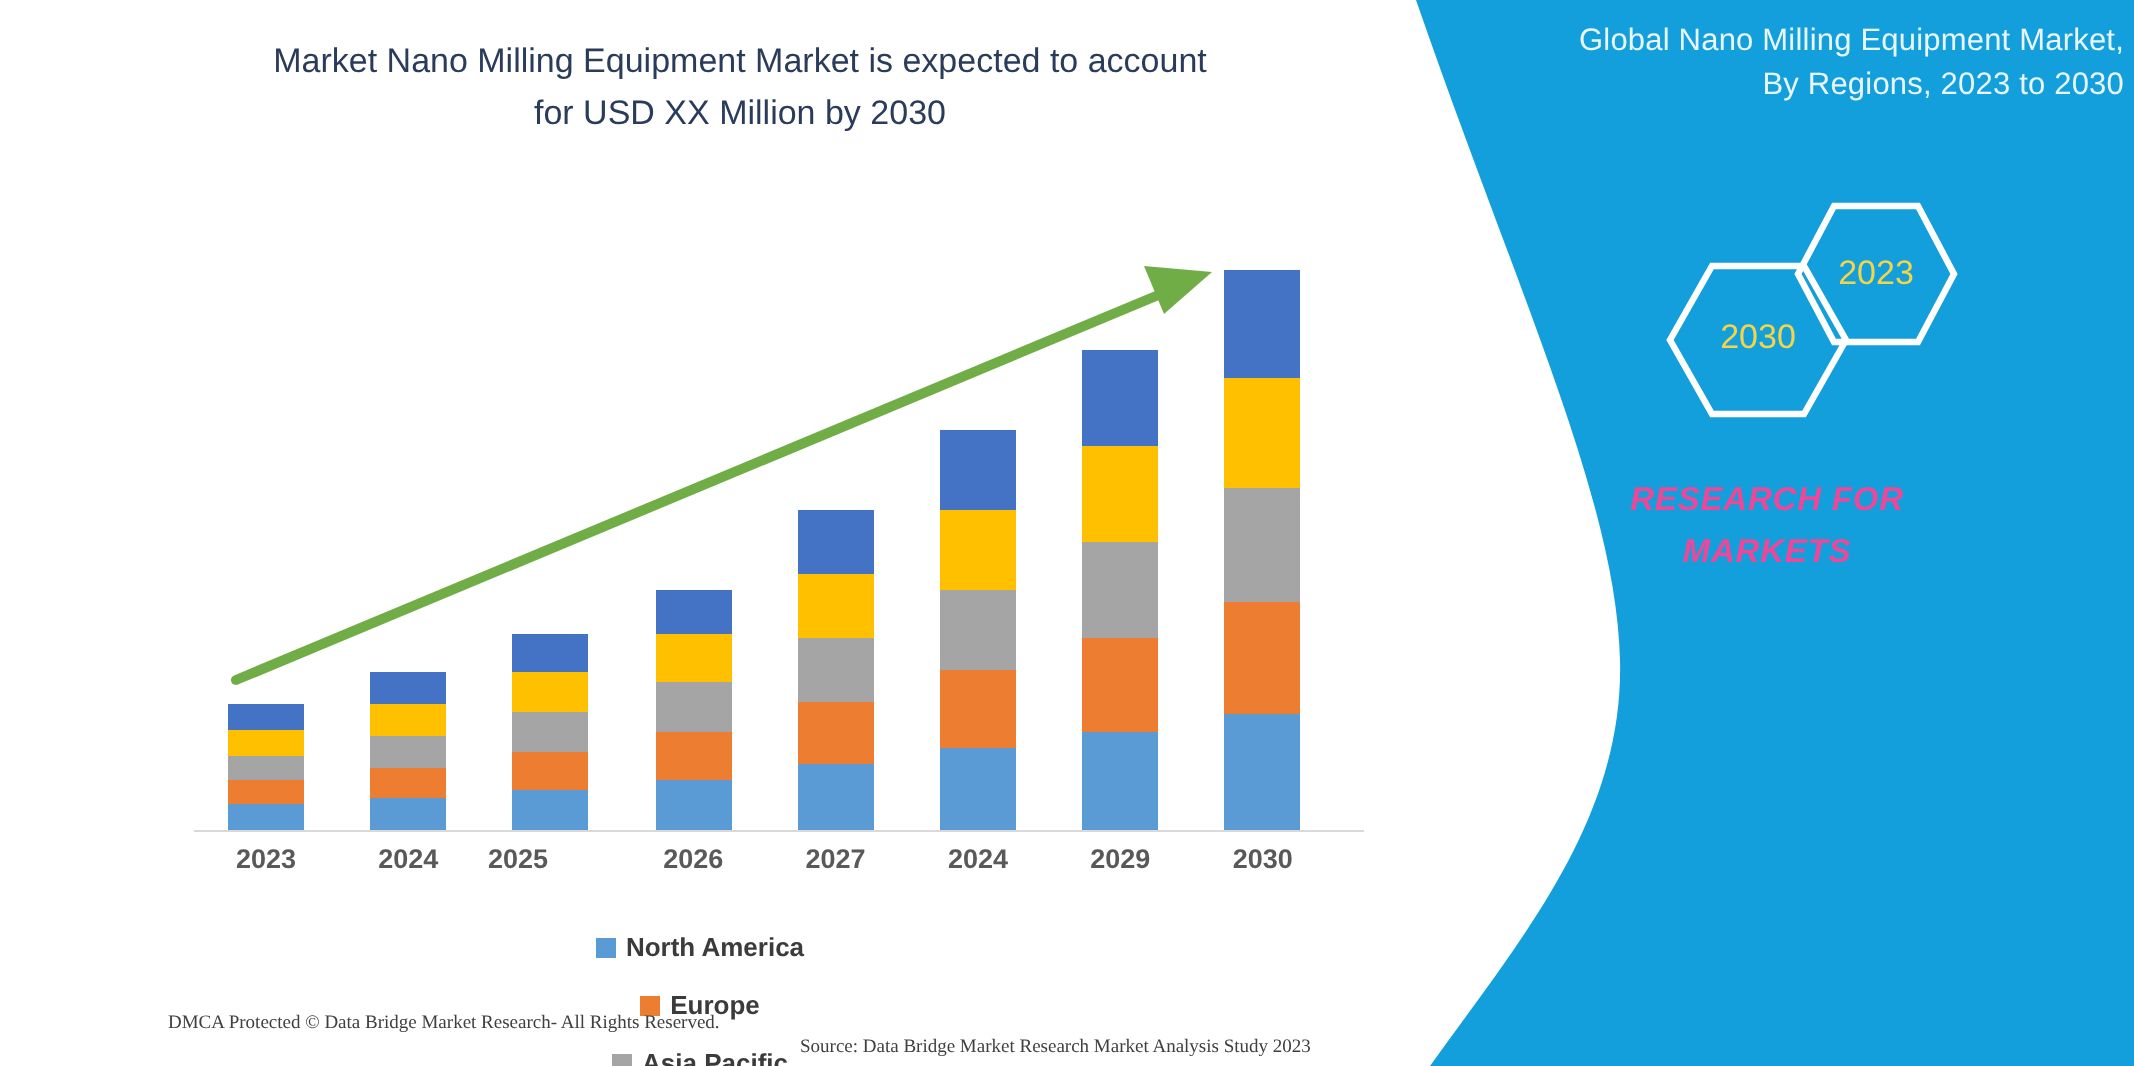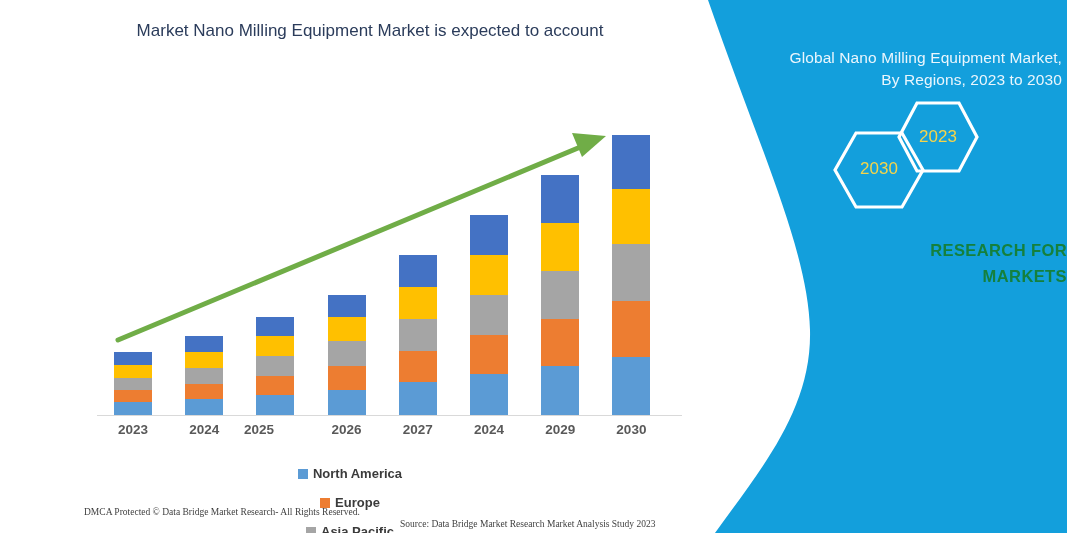--- a/index.html
+++ b/index.html
@@ -20,33 +20,33 @@
     position: absolute; left: 700px; top: 0; width: 367px; height: 533px;
   }
   .panel-title {
     position: absolute; left: 10px; top: 10px; width: 352px;
     text-align: right;
     color: #eaf6fd;
     font-size: 15.5px;
     line-height: 1.45;
     font-family: "Liberation Sans", sans-serif;
     letter-spacing: .1px;
-    margin-top: 37px;
   }
   .hexgroup { position: absolute; left: 120px; top: 100px; width: 200px; height: 120px; }
   .hex { position: absolute; }
   .hex-label {
     position: absolute; width: 100%; text-align: center;
     color: #f5d44a; font-size: 17px; font-family: "Liberation Sans", sans-serif;
   }
   .brand {
     position: absolute; left: 0; top: 238px; width: 367px;
-    text-align: right; color: #15803d;
+    text-align: center; color: #ec4899;
     font-size: 16.5px; font-weight: bold; line-height: 1.55;
     letter-spacing: .4px;
+    font-style: italic;
   }
 
   
   .chart-title {
     position: absolute; left: 60px; top: 18px; width: 620px;
     text-align: center; color: #2b3c5b;
     font-size: 17px; line-height: 1.5;
     font-family: "Liberation Sans", sans-serif;
   }
   .plot { position: absolute; left: 0; top: 0; width: 700px; height: 460px; }
@@ -125,20 +125,21 @@
     </div>
 
     <div class="brand">
       <span>RESEARCH FOR</span><br>
       <span>MARKETS</span>
     </div>
   </div>
 
   <div class="chart-title">
     <span>Market Nano Milling Equipment Market is expected to account</span><br>
+    <span>for USD XX Million by 2030</span>
   </div>
 
   <div class="plot">
     <div id="bars" style="position:absolute; left:0; top:0; width:700px; height:415px;">
         <div class="bar" style="left: 114px; height: 63px; top: 352px; bottom: auto;">
           <div class="seg" style="background: rgb(91, 155, 213); height: 20.6349%;"></div>
           <div class="seg" style="background: rgb(237, 125, 49); height: 19.0476%;"></div>
           <div class="seg" style="background: rgb(165, 165, 165); height: 19.0476%;"></div>
           <div class="seg" style="background: rgb(255, 192, 0); height: 20.6349%;"></div>
           <div class="seg" style="background: rgb(68, 114, 196); height: 20.6349%;"></div>

